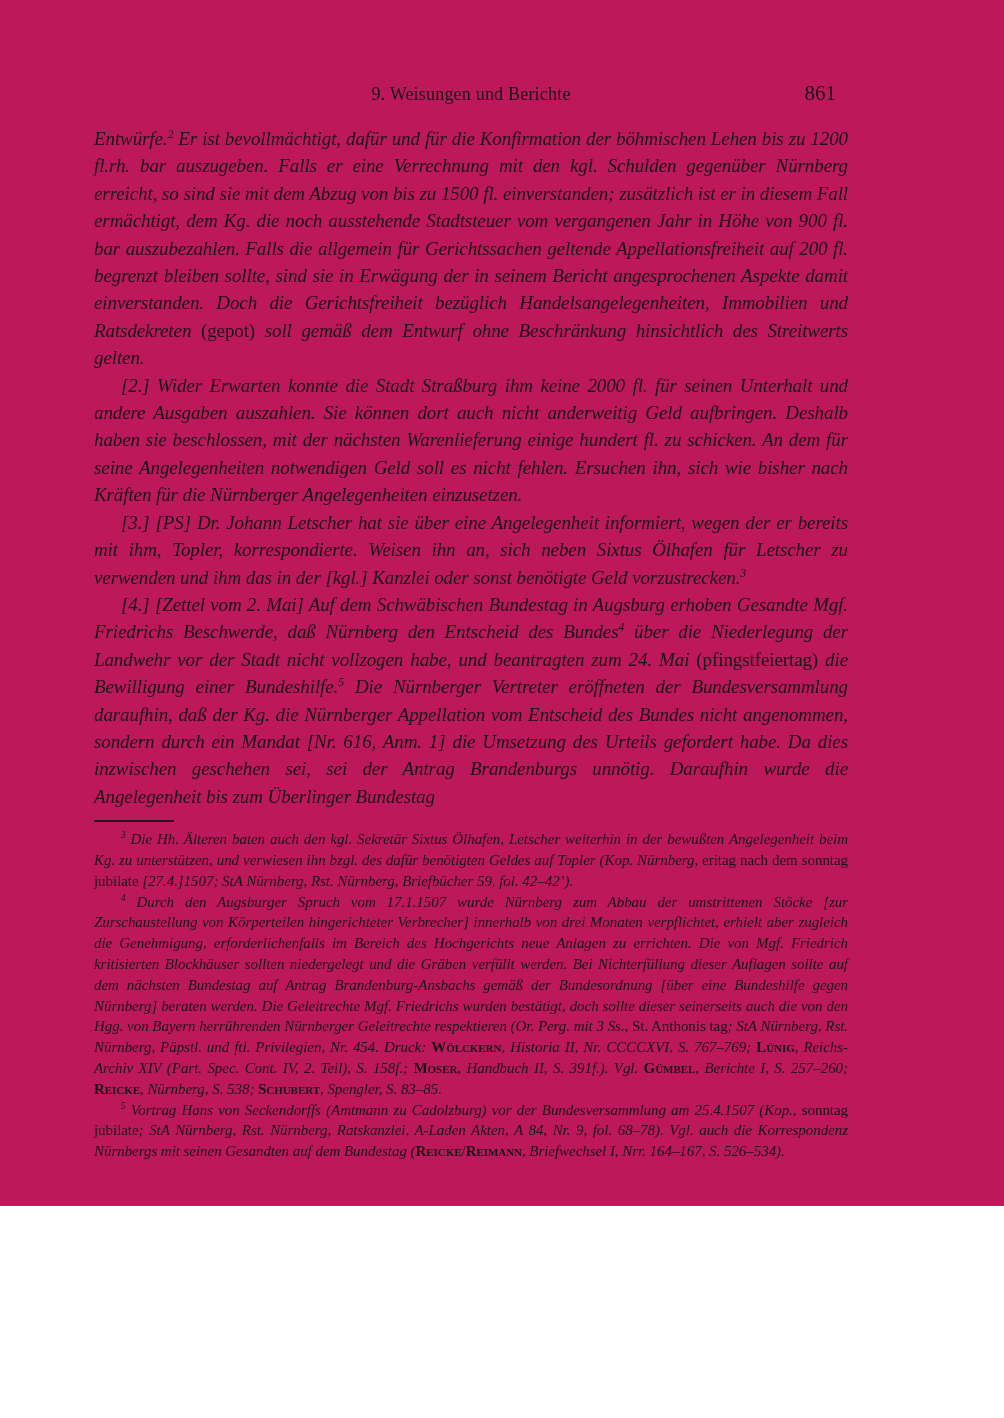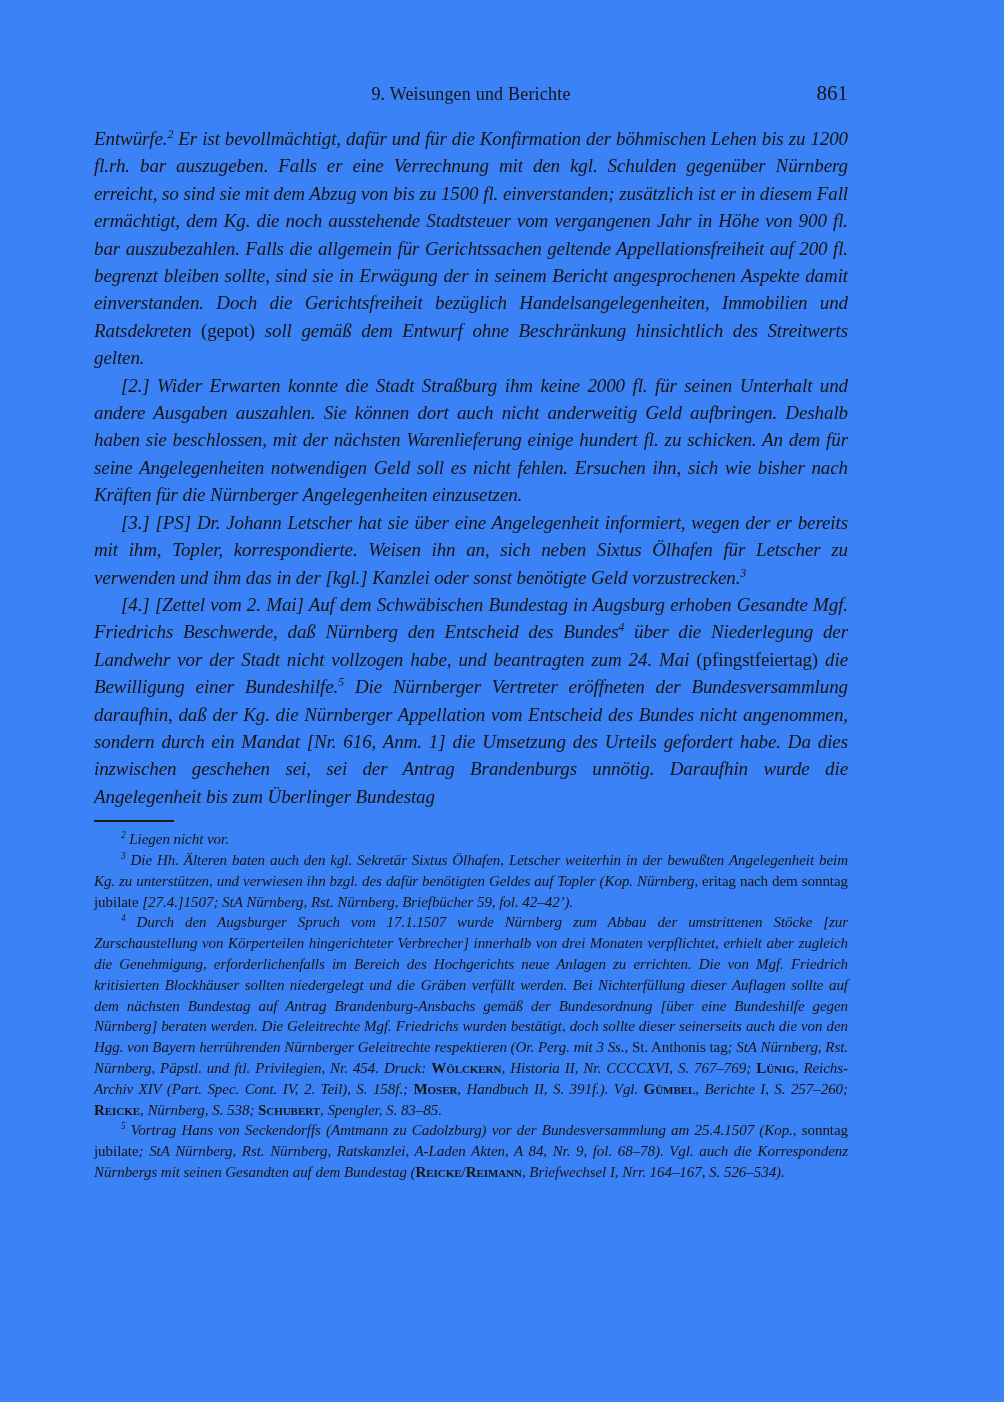--- a/index.html
+++ b/index.html
@@ -3,22 +3,22 @@
 <meta charset="utf-8">
 <style>
   html, body {
     margin: 0;
     padding: 0;
     background: #ffffff;
   }
   .page {
     position: relative;
     width: 1004px;
-    height: 1402px;
-    background: #3b82f6;
+    height: 1206px;
+    background: #be185d;
     color: #171513;
     font-family: "Liberation Serif", "DejaVu Serif", serif;
     overflow: hidden;
   }
   .text-block {
     position: absolute;
     left: 94px;
     top: 82px;
     width: 754px;
   }
@@ -28,21 +28,21 @@
     font-style: normal;
     font-size: 18px;
     line-height: 24px;
   }
   .header-title {
     text-align: center;
     letter-spacing: 0.2px;
   }
   .page-number {
     position: absolute;
-    right: 0;
+    right: 12px;
     top: -1px;
     font-size: 21px;
   }
   .body-text {
     margin-top: 19px;
     font-size: 19px;
     line-height: 27.4px;
     font-style: italic;
     text-align: justify;
     hyphens: auto;
@@ -98,20 +98,19 @@
     <main class="body-text">
       <p class="para no-indent"><span class="run-i">Entwürfe.</span><span class="run-sup">2</span><span class="run-i"> Er ist bevollmächtigt, dafür und für die Konfirmation der böhmischen Lehen bis zu 1200 fl.rh. bar auszugeben. Falls er eine Verrechnung mit den kgl. Schulden gegenüber Nürnberg erreicht, so sind sie mit dem Abzug von bis zu 1500 fl. einverstanden; zusätzlich ist er in diesem Fall ermächtigt, dem Kg. die noch ausstehende Stadtsteuer vom vergangenen Jahr in Höhe von 900 fl. bar auszubezahlen. Falls die allgemein für Gerichtssachen geltende Appellationsfreiheit auf 200 fl. begrenzt bleiben sollte, sind sie in Erwägung der in seinem Bericht angesprochenen Aspekte damit einverstanden. Doch die Gerichtsfreiheit bezüglich Handelsangelegenheiten, Immobilien und Ratsdekreten </span><span class="run-r">(gepot)</span><span class="run-i"> soll gemäß dem Entwurf ohne Beschränkung hinsichtlich des Streitwerts gelten.</span></p>
       <p class="para"><span class="run-i">[2.] Wider Erwarten konnte die Stadt Straßburg ihm keine 2000 fl. für seinen Unterhalt und andere Ausgaben auszahlen. Sie können dort auch nicht anderweitig Geld aufbringen. Deshalb haben sie beschlossen, mit der nächsten Warenlieferung einige hundert fl. zu schicken. An dem für seine Angelegenheiten notwendigen Geld soll es nicht fehlen. Ersuchen ihn, sich wie bisher nach Kräften für die Nürnberger Angelegenheiten einzusetzen.</span></p>
       <p class="para"><span class="run-i">[3.] [PS] Dr. Johann Letscher hat sie über eine Angelegenheit informiert, wegen der er bereits mit ihm, Topler, korrespondierte. Weisen ihn an, sich neben Sixtus Ölhafen für Letscher zu verwenden und ihm das in der [kgl.] Kanzlei oder sonst benötigte Geld vorzustrecken.</span><span class="run-sup">3</span></p>
       <p class="para"><span class="run-i">[4.] [Zettel vom 2. Mai] Auf dem Schwäbischen Bundestag in Augsburg erhoben Gesandte Mgf. Friedrichs Beschwerde, daß Nürnberg den Entscheid des Bundes</span><span class="run-sup">4</span><span class="run-i"> über die Niederlegung der Landwehr vor der Stadt nicht vollzogen habe, und beantragten zum 24. Mai </span><span class="run-r">(pfingstfeiertag)</span><span class="run-i"> die Bewilligung einer Bundeshilfe.</span><span class="run-sup">5</span><span class="run-i"> Die Nürnberger Vertreter eröffneten der Bundesversammlung daraufhin, daß der Kg. die Nürnberger Appellation vom Entscheid des Bundes nicht angenommen, sondern durch ein Mandat [Nr. 616, Anm. 1] die Umsetzung des Urteils gefordert habe. Da dies inzwischen geschehen sei, sei der Antrag Brandenburgs unnötig. Daraufhin wurde die Angelegenheit bis zum Überlinger Bundestag</span></p>
     </main>
 
     <div class="footnote-sep"></div>
 
     <section class="footnotes">
-      <p class="footnote"><span class="run-sup">2</span><span class="run-i"> Liegen nicht vor.</span></p>
       <p class="footnote"><span class="run-sup">3</span><span class="run-i"> Die Hh. Älteren baten auch den kgl. Sekretär Sixtus Ölhafen, Letscher weiterhin in der bewußten Angelegenheit beim Kg. zu unterstützen, und verwiesen ihn bzgl. des dafür benötigten Geldes auf Topler (Kop. Nürnberg,</span><span class="run-r"> eritag nach dem sonntag jubilate </span><span class="run-i">[27.4.]1507; StA Nürnberg, Rst. Nürnberg, Briefbücher 59, fol. 42–42’).</span></p>
       <p class="footnote"><span class="run-sup">4</span><span class="run-i"> Durch den Augsburger Spruch vom 17.1.1507 wurde Nürnberg zum Abbau der umstrittenen Stöcke [zur Zurschaustellung von Körperteilen hingerichteter Verbrecher] innerhalb von drei Monaten verpflichtet, erhielt aber zugleich die Genehmigung, erforderlichenfalls im Bereich des Hochgerichts neue Anlagen zu errichten. Die von Mgf. Friedrich kritisierten Blockhäuser sollten niedergelegt und die Gräben verfüllt werden. Bei Nichterfüllung dieser Auflagen sollte auf dem nächsten Bundestag auf Antrag Brandenburg-Ansbachs gemäß der Bundesordnung [über eine Bundeshilfe gegen Nürnberg] beraten werden. Die Geleitrechte Mgf. Friedrichs wurden bestätigt, doch sollte dieser seinerseits auch die von den Hgg. von Bayern herrührenden Nürnberger Geleitrechte respektieren (Or. Perg. mit 3 Ss.,</span><span class="run-r"> St. Anthonis tag</span><span class="run-i">; StA Nürnberg, Rst. Nürnberg, Päpstl. und ftl. Privilegien, Nr. 454. Druck: </span><span class="run-sc">Wölckern</span><span class="run-i">, Historia II, Nr. CCCCXVI, S. 767–769; </span><span class="run-sc">Lünig</span><span class="run-i">, Reichs-Archiv XIV (Part. Spec. Cont. IV, 2. Teil), S. 158f.; </span><span class="run-sc">Moser</span><span class="run-i">, Handbuch II, S. 391f.). Vgl. </span><span class="run-sc">Gümbel</span><span class="run-i">, Berichte I, S. 257–260; </span><span class="run-sc">Reicke</span><span class="run-i">, Nürnberg, S. 538; </span><span class="run-sc">Schubert</span><span class="run-i">, Spengler, S. 83–85.</span></p>
       <p class="footnote"><span class="run-sup">5</span><span class="run-i"> Vortrag Hans von Seckendorffs (Amtmann zu Cadolzburg) vor der Bundesversammlung am 25.4.1507 (Kop.,</span><span class="run-r"> sonntag jubilate</span><span class="run-i">; StA Nürnberg, Rst. Nürnberg, Ratskanzlei, A-Laden Akten, A 84, Nr. 9, fol. 68–78). Vgl. auch die Korrespondenz Nürnbergs mit seinen Gesandten auf dem Bundestag (</span><span class="run-sc">Reicke</span><span class="run-r">/</span><span class="run-sc">Reimann</span><span class="run-i">, Briefwechsel I, Nrr. 164–167, S. 526–534).</span></p>
     </section>
 
   </div>
 </div>
 
 </body></html>

